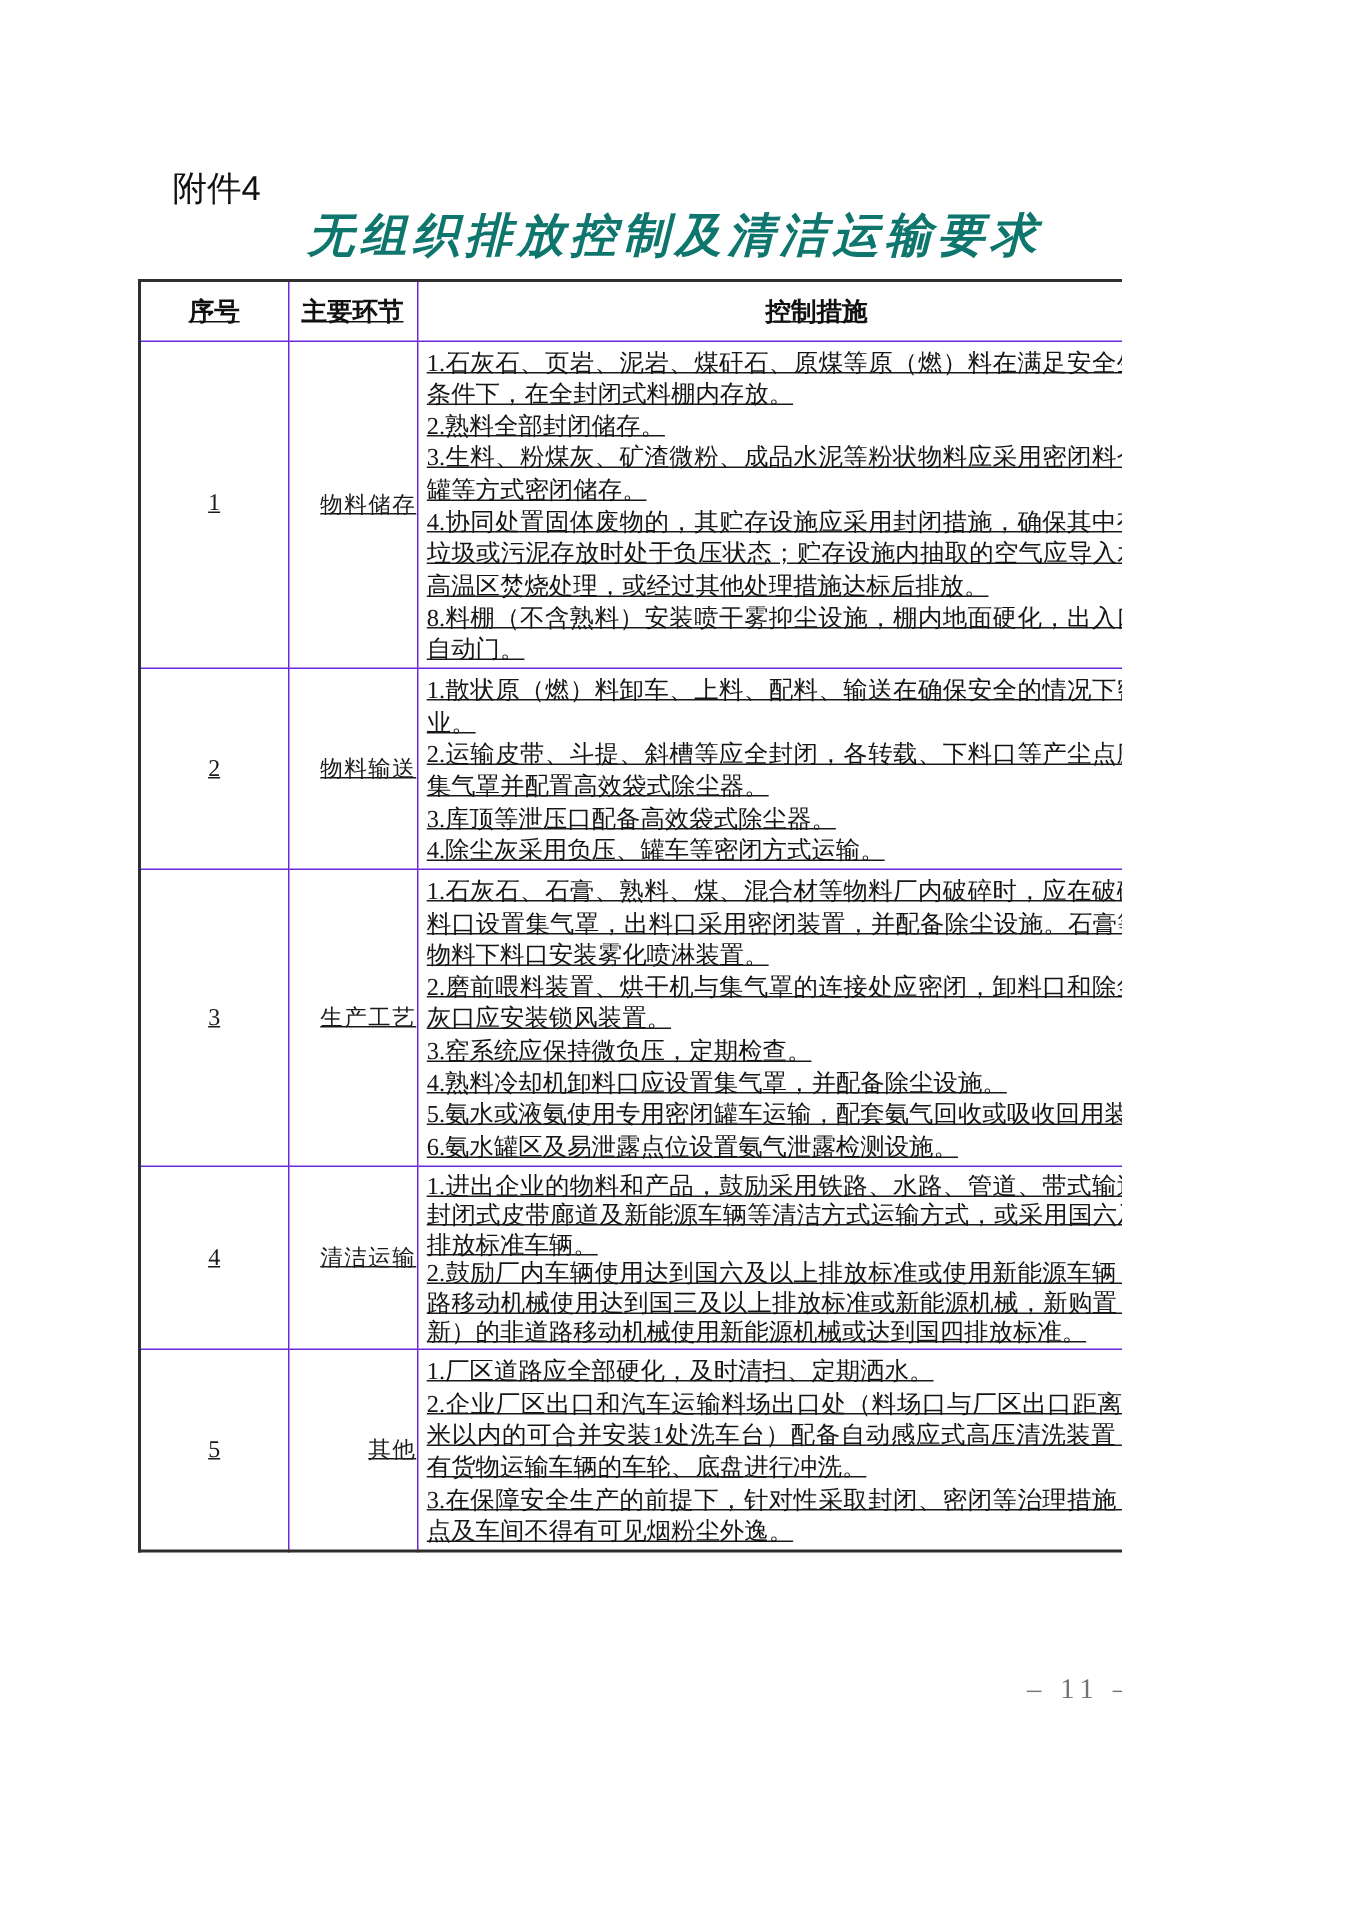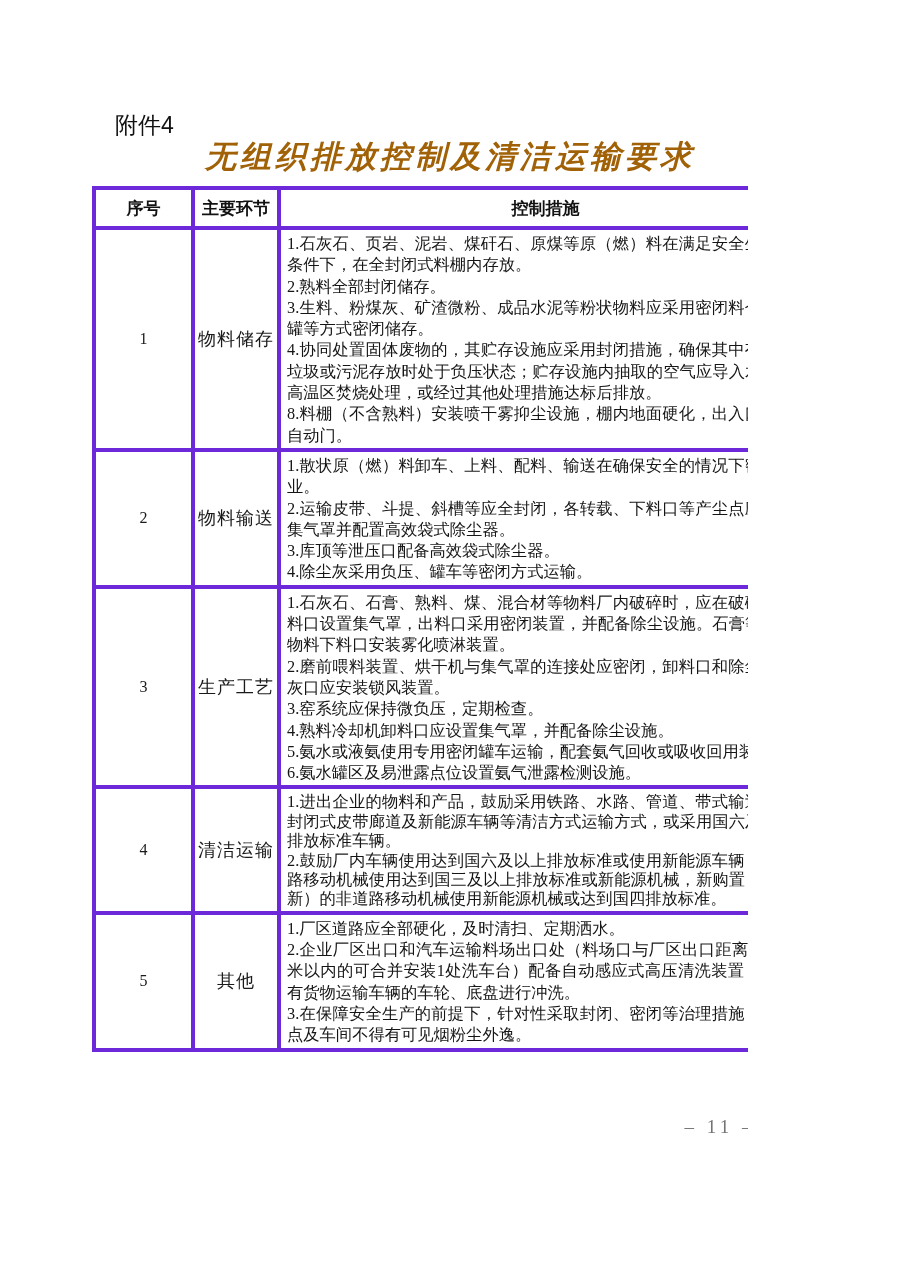--- a/index.html
+++ b/index.html
@@ -25,51 +25,52 @@
     position: absolute;
     left: 0;
     top: 136px;
     width: 900px;
     text-align: center;
     font-family: "DejaVu Serif", "Liberation Serif", serif;
     font-size: 31px;
     font-weight: bold;
     font-style: italic;
     letter-spacing: 4px;
-    color: #a16207;
+    color: #0f766e;
   }
   table.measures {
     position: absolute;
     left: 92px;
     top: 186px;
     width: 718px;
     border-collapse: collapse;
     table-layout: fixed;
     border: 2px solid #2f2f2f;
   }
   table.measures th, table.measures td {
-    border: 4px solid #6d28d9;
+    border: 1px solid #6d28d9;
     vertical-align: middle;
+    text-decoration: underline;
   }
   table.measures th {
     height: 40px;
     font-family: "Liberation Sans", "DejaVu Sans", sans-serif;
     font-size: 17px;
     font-weight: 600;
     text-align: center;
     color: #111;
   }
   td.c-no {
     text-align: center;
     font-size: 16px;
     font-family: "Liberation Serif", "DejaVu Serif", serif;
   }
   td.c-stage {
-    text-align: center;
-    font-size: 18px;
+    text-align: right;
+    font-size: 15px;
     letter-spacing: 1px;
   }
   td.c-measures {
     vertical-align: top;
     padding: 3px 16px 2px 6px;
     margin-top: 14px;
   }
   .measure {
     font-size: 16.3px;
     line-height: 21.3px;

